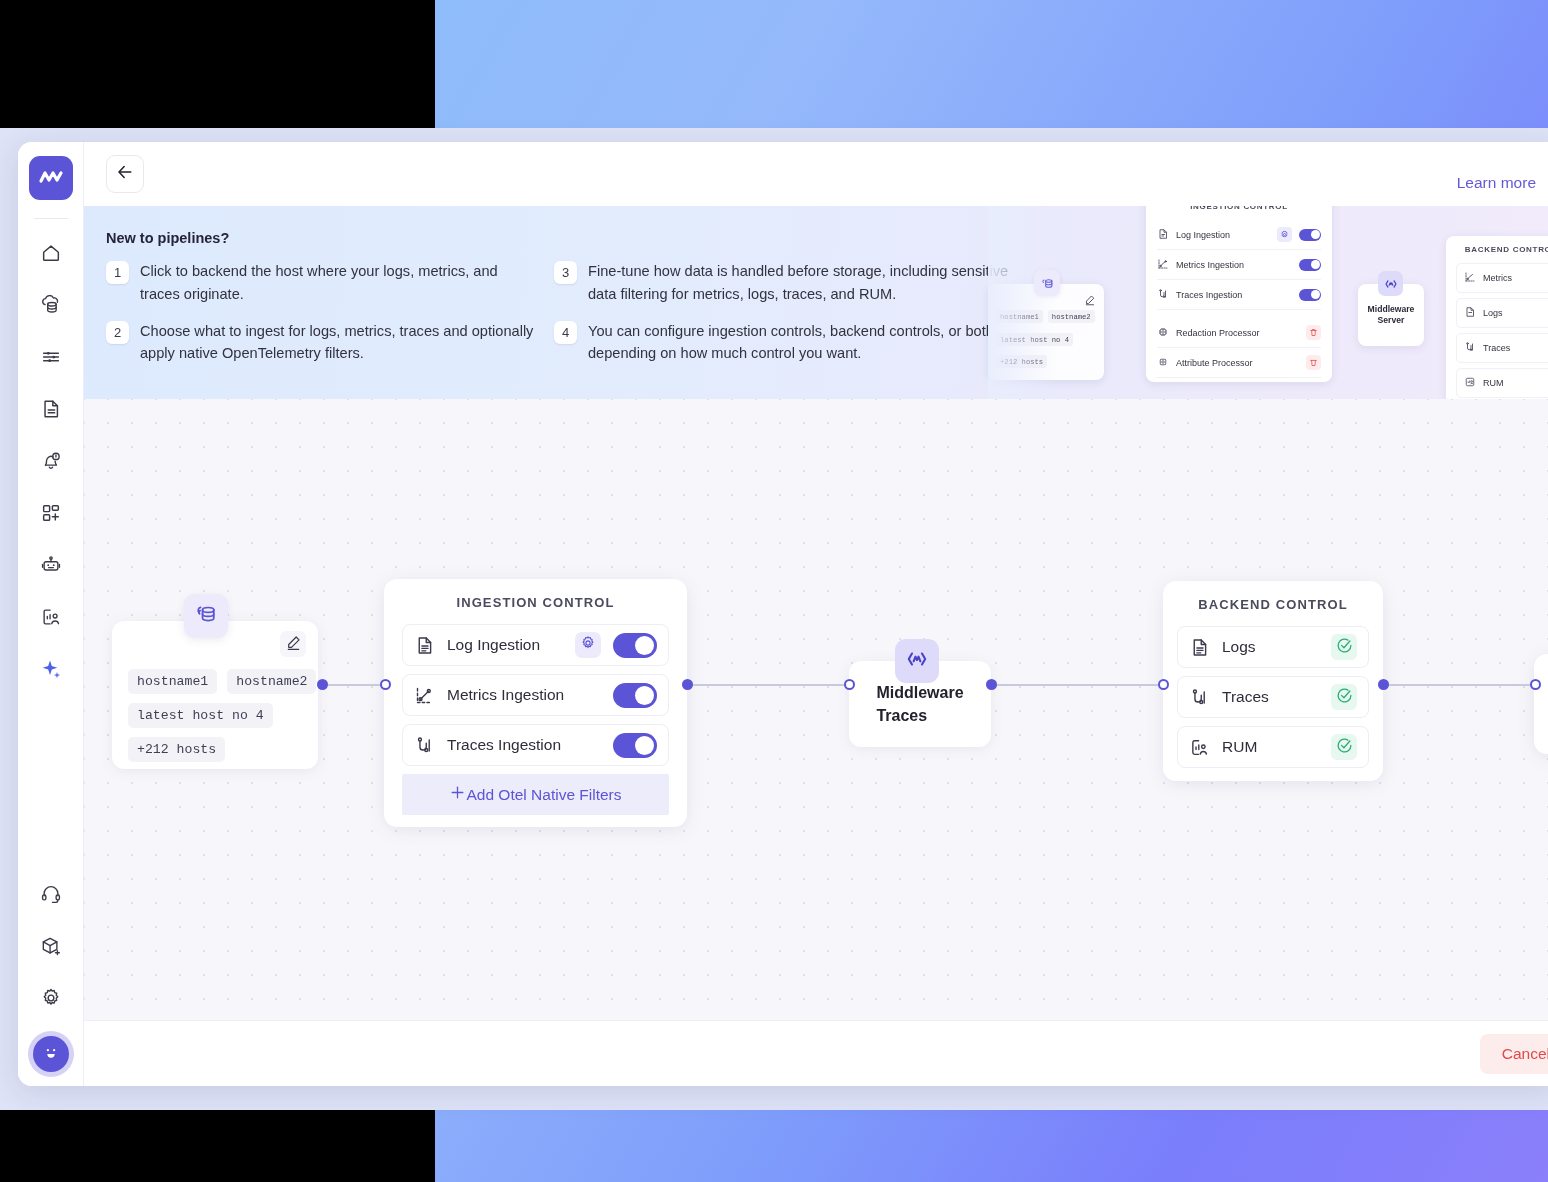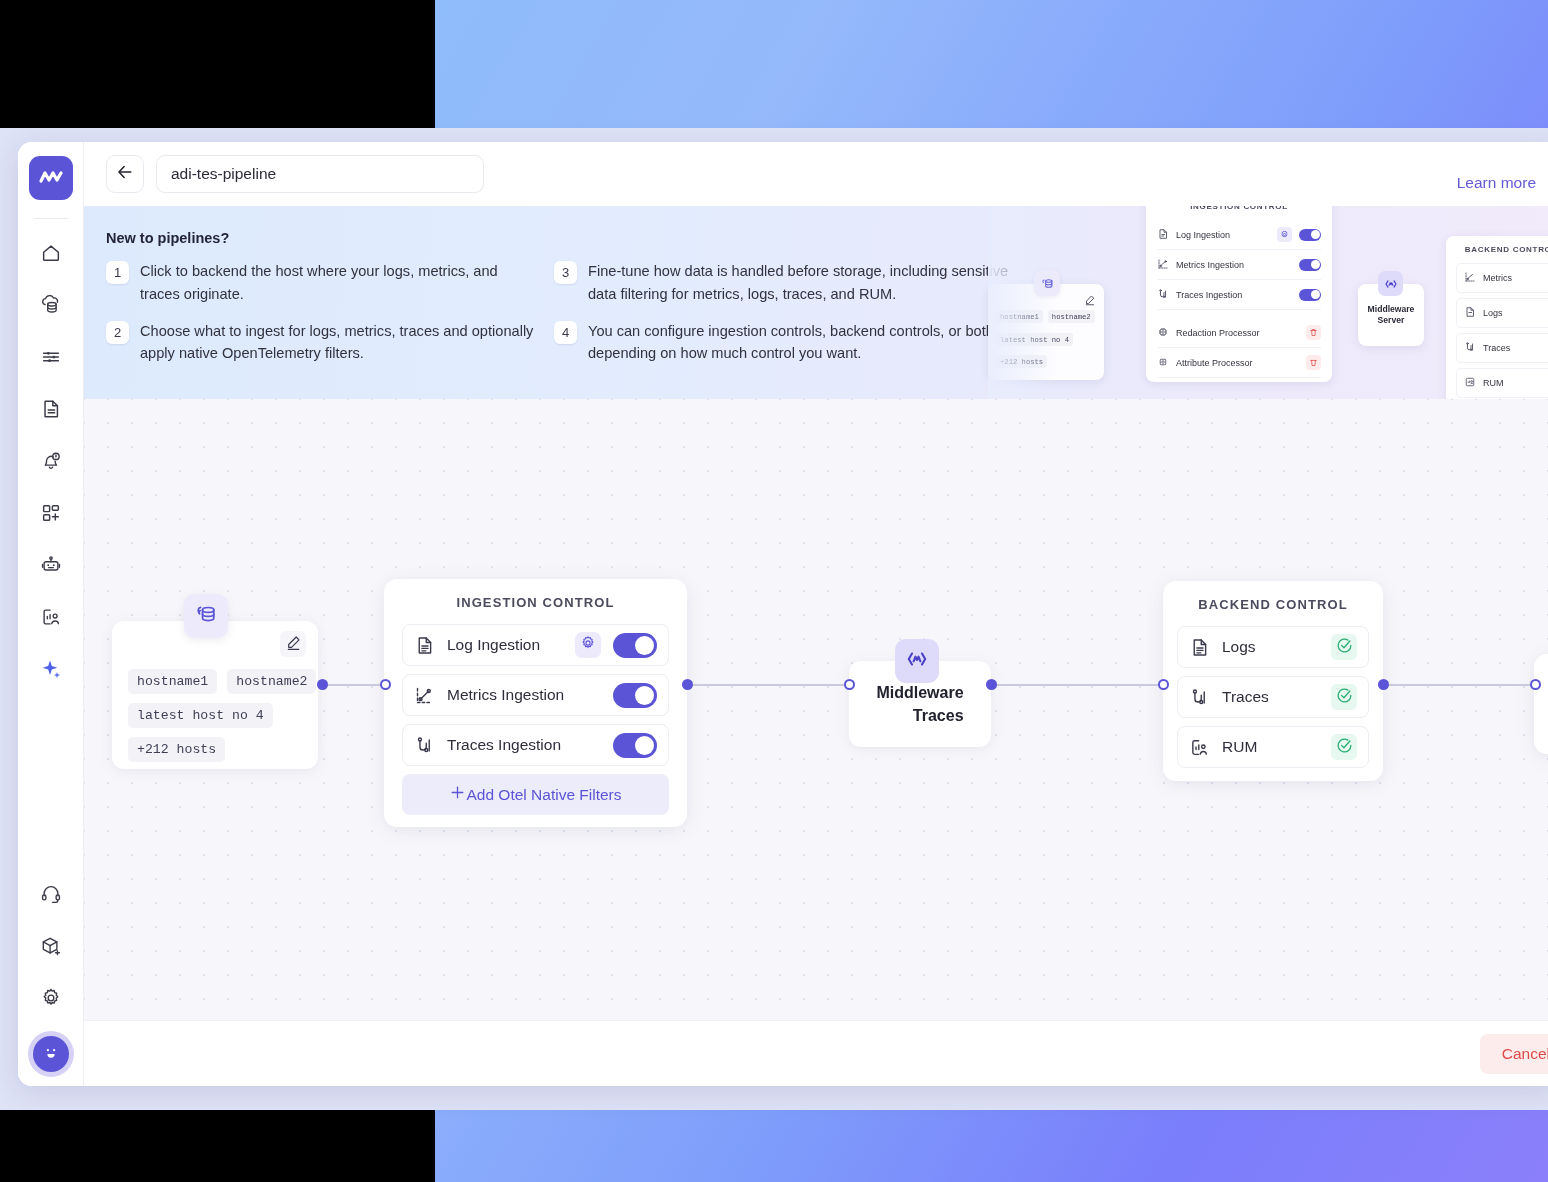--- a/index.html
+++ b/index.html
@@ -292,33 +292,33 @@
   }
   .toggle {
     width: 44px; height: 25px; border-radius: 13px; background: #5b54d6;
     position: relative; flex: 0 0 auto; cursor: pointer;
   }
   .toggle::after {
     content: ''; position: absolute; right: 3px; top: 3px;
     width: 19px; height: 19px; border-radius: 50%; background: #fff;
   }
   .add-filters {
-    margin-top: 6px; height: 41px; border-radius: 8px;
+    margin-top: 6px; height: 41px; border-radius: 2px;
     background: #edecfa;
     display: flex; align-items: center; justify-content: center; gap: 0;
     color: #5b54d6; font-size: 15.5px; cursor: pointer;
   }
 
   
   .mw-node {
     left: 765px; top: 262px; width: 142px; height: 86px;
     background: #fff; border-radius: 12px;
     box-shadow: 0 2px 14px rgba(50,50,100,.09);
     display: flex; align-items: center; justify-content: center;
-    text-align: right; font-size: 16px; font-weight: bold;
+    text-align: left; font-size: 16px; font-weight: bold;
     color: #22222e; line-height: 1.45;
   }
   .mw-icon {
     position: absolute; left: 811px; top: 240px;
     width: 44px; height: 44px; border-radius: 11px;
     background: #dedbfa; display: flex; align-items: center; justify-content: center;
     z-index: 3;
   }
 
   
@@ -548,21 +548,20 @@
 
     <div class="topbar">
       <div class="back-btn">
         <span>
           <svg width="20" height="20" viewBox="0 0 24 24" fill="none" stroke="#22222e" stroke-width="1.8" stroke-linecap="round" stroke-linejoin="round">
             <path d="M19 12 H5.5"></path>
               <path d="M11 5.5 L4.8 12 L11 18.5"></path>
           </svg>
         </span>
       </div>
-      <input class="name-field" type="text" value="adi-tes-pipeline" style="">
       <a class="learn-more">Learn more</a>
     </div>
 
     <div class="banner">
       <div class="banner-title">New to pipelines?</div>
       <div class="steps">
         <div class="step-col">
           <div class="step">
             <div class="step-num">1</div>
             <div class="step-text">Click to backend the host where your logs, metrics, and traces originate.</div>

